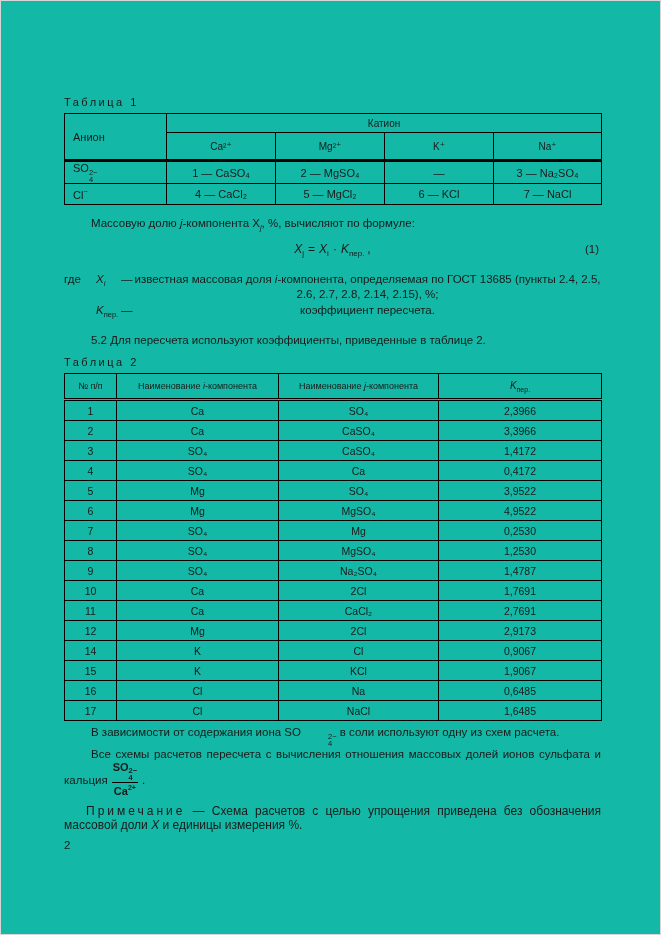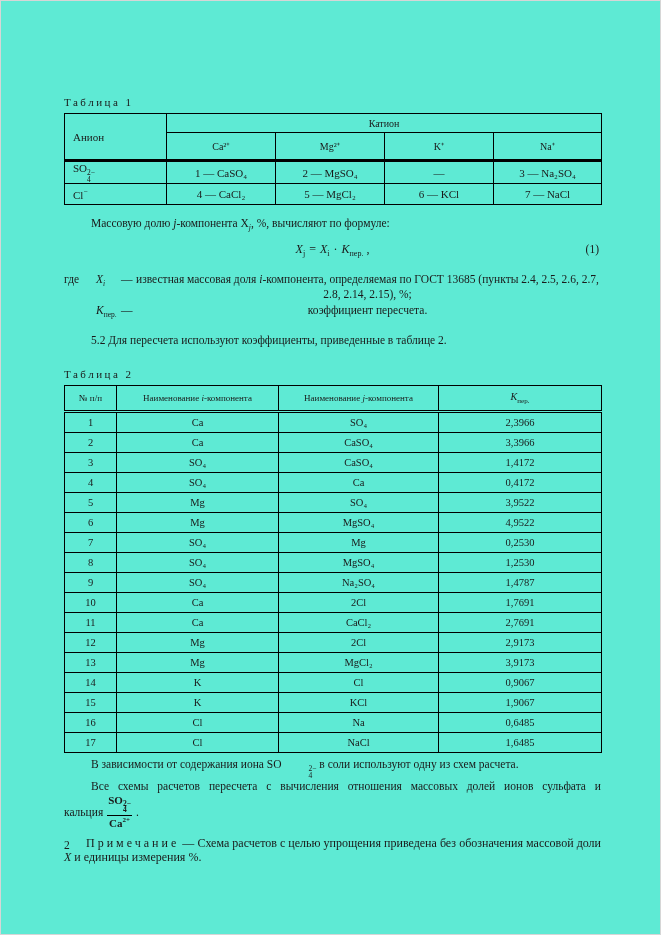--- a/index.html
+++ b/index.html
@@ -1,23 +1,23 @@
 <!DOCTYPE html>
 <html><head>
 <meta charset="utf-8">
 <style>
   html,body {margin:0; padding:0; background:#ffffff;}
   body {font-family:"Liberation Sans","DejaVu Sans",sans-serif; color:#1a1a1a;}
-  .page {position:relative; width:659px; height:933px; background:#5eead4;
-         border:1px solid #d6d6d6; overflow:hidden;font-family:Liberation Serif, serif;}
+  .page {position:relative; width:659px; height:933px; background:#14b8a6;
+         border:1px solid #d6d6d6; overflow:hidden;}
   .content {position:absolute; left:63px; top:0; width:537px; padding-top:95px;}
 
   
   .tbl-label {margin:0 0 5px 0; font-size:11px; letter-spacing:2.5px;}
-  .tbl-label2 {margin:20px 0 5px 0;}
+  .tbl-label2 {margin:8px 0 5px 0;}
 
   
   table {border-collapse:collapse; table-layout:fixed; width:537px;}
   td, th {border:1px solid #000; padding:0; text-align:center; vertical-align:middle;
           overflow:hidden; white-space:nowrap;}
 
   
   .t1 {font-size:11px;}
   .t1 thead tr.hr1 {height:19px;padding-left:19px;}
   .t1 thead tr.hr2 {height:28px;}
@@ -234,26 +234,20 @@
             <td>11</td>
             <td>Ca</td>
             <td>CaCl₂</td>
             <td>2,7691</td>
           </tr>
           <tr>
             <td>12</td>
             <td>Mg</td>
             <td>2Cl</td>
             <td>2,9173</td>
-          </tr>
-          <tr>
-            <td>13</td>
-            <td>Mg</td>
-            <td>MgCl₂</td>
-            <td>3,9173</td>
           </tr>
           <tr>
             <td>14</td>
             <td>K</td>
             <td>Cl</td>
             <td>0,9067</td>
           </tr>
           <tr>
             <td>15</td>
             <td>K</td>

